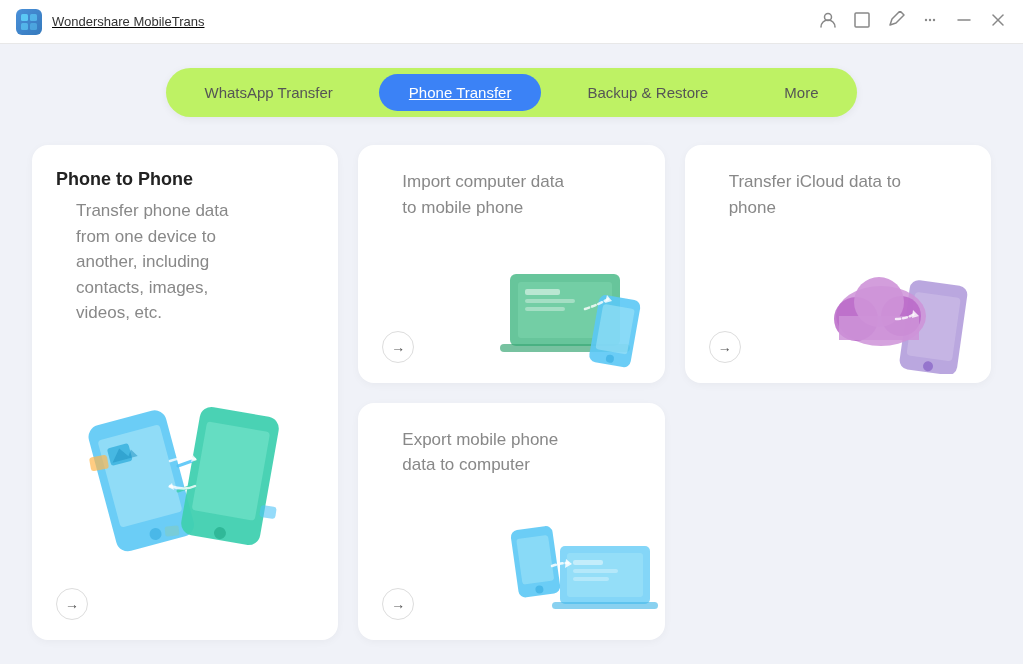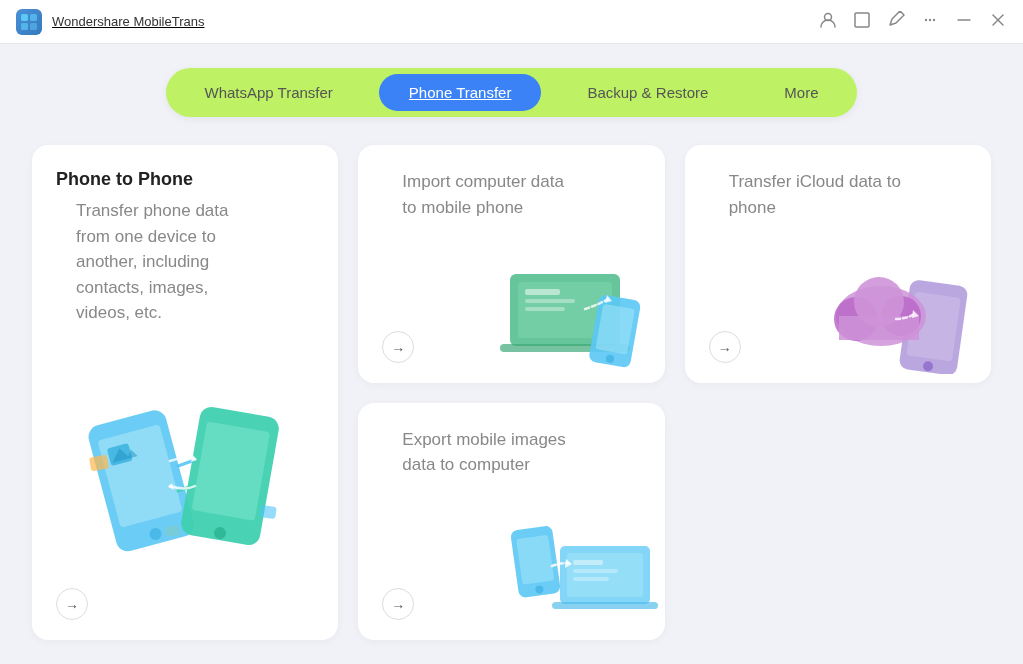--- a/index.html
+++ b/index.html
@@ -296,21 +296,21 @@
             <rect x="8" y="52" width="80" height="24" rx="0" fill="#ce93d8" opacity="0.85"></rect>
           </g>
 
           <path d="M70 75 Q80 75 88 70" stroke="white" stroke-width="2.5" fill="none" stroke-dasharray="4,3" stroke-linecap="round" opacity="0.8"></path>
           <polygon points="87,66 93,72 86,74" fill="white" opacity="0.8"></polygon>
         </svg>
       </div>
     </div>
 
     <div class="card">
-      <div class="card-desc">Export mobile images data to computer</div>
+      <div class="card-desc">Export mobile phone data to computer</div>
       <div class="card-arrow">→</div>
 
       <div style="position:absolute; right:5px; bottom:5px;">
         <svg width="160" height="130" viewBox="0 0 160 130">
 
           <g transform="translate(10, 30) rotate(-8)">
             <rect x="0" y="0" width="42" height="68" rx="7" fill="#5bc8f5" opacity="0.9"></rect>
             <rect x="5" y="9" width="32" height="46" rx="3" fill="#a8e8f8" opacity="0.5"></rect>
             <circle cx="21" cy="62" r="4" fill="#4ab8e8"></circle>
           </g>

